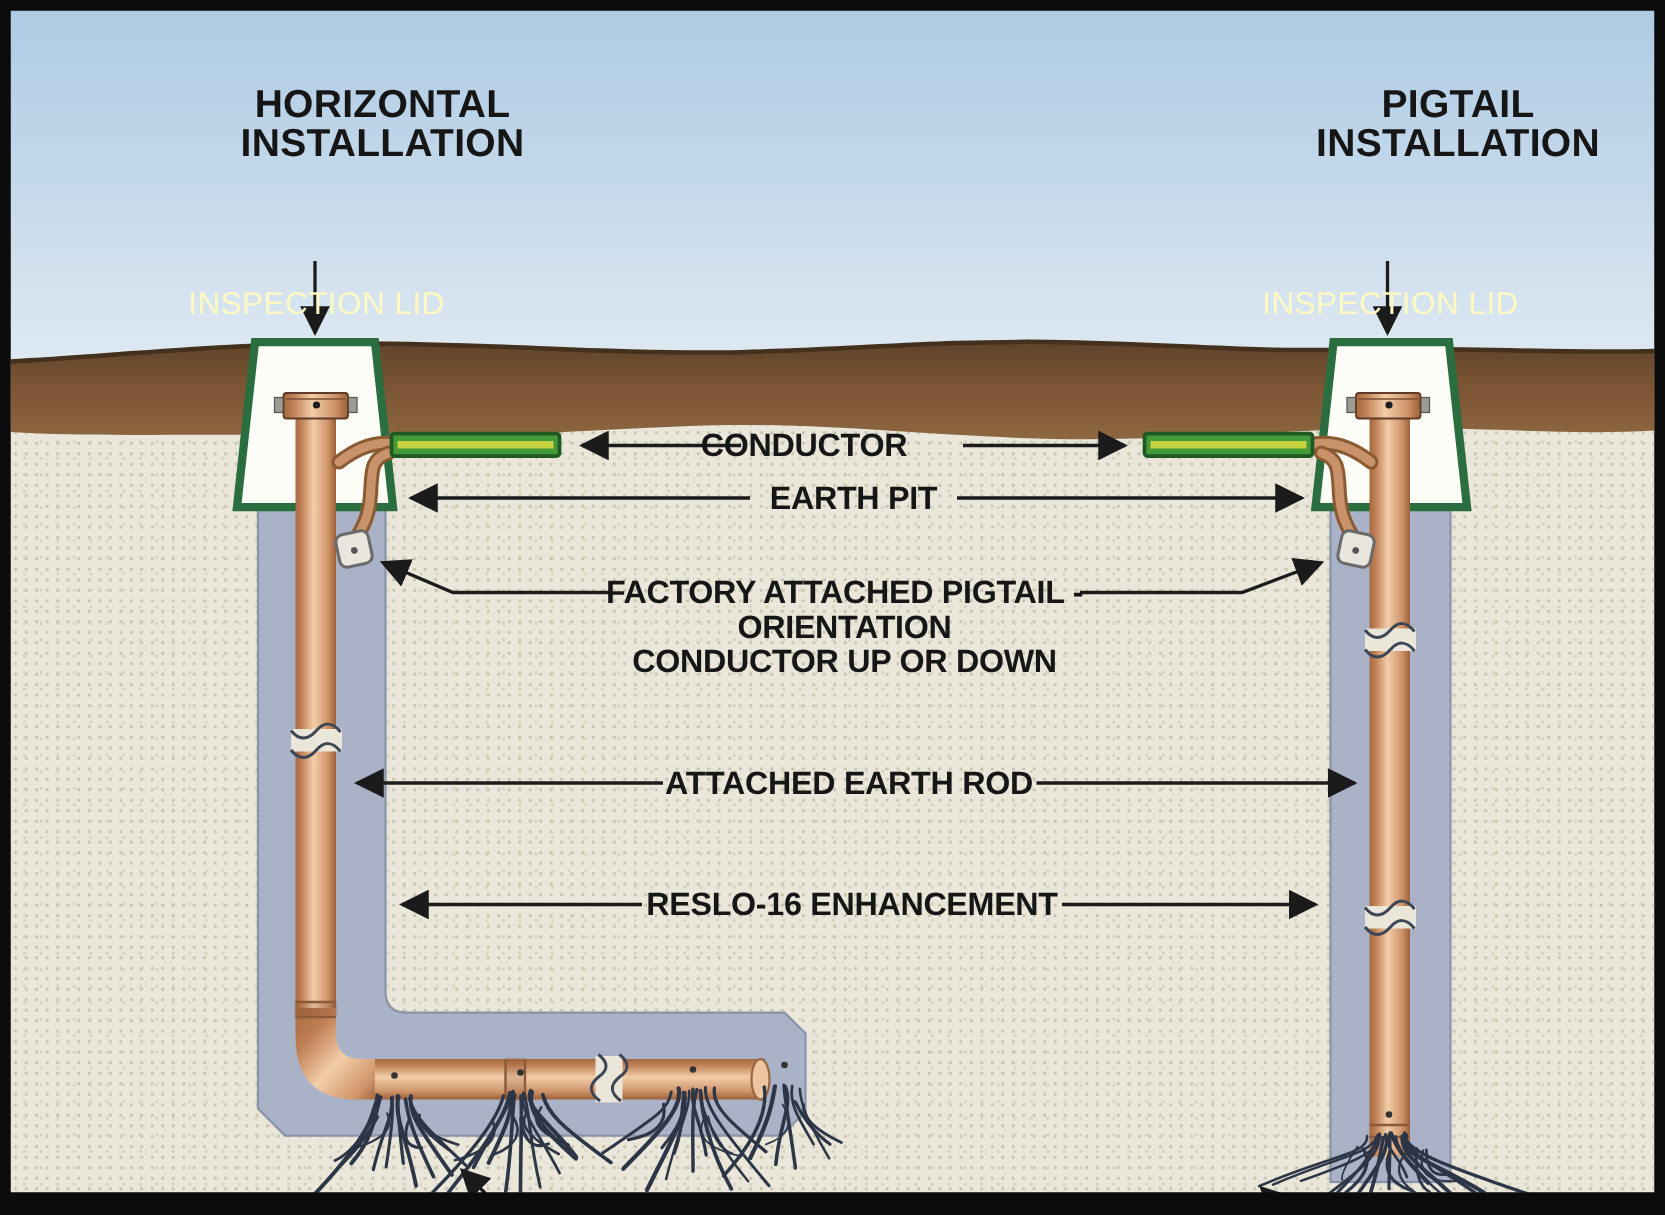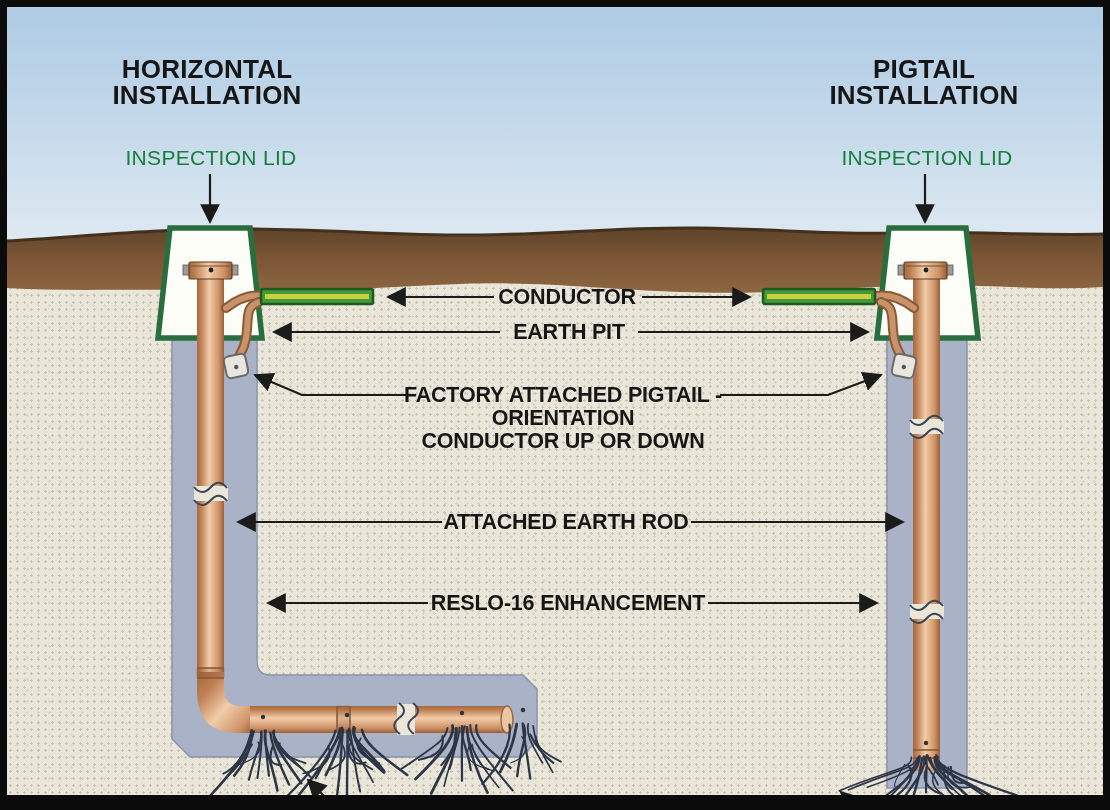--- a/index.html
+++ b/index.html
@@ -20,22 +20,22 @@
                         radial-gradient(#d8d4c2 1px,transparent 1.3px);
        background-size:7px 7px,11px 11px;background-position:0 0,4px 6px;}
   svg.scene{position:absolute;left:0;top:0;width:1110px;height:810px;}
   .frame{position:absolute;background:#0b0b0b;z-index:40;}
   .frame.t{left:0;top:0;width:1110px;height:7px;}
   .frame.b{left:0;top:795px;width:1110px;height:15px;}
   .frame.l{left:0;top:0;width:7px;height:810px;}
   .frame.r{left:1103px;top:0;width:7px;height:810px;}
   .label{position:absolute;transform:translateX(-50%);text-align:center;
          color:var(--c-text_black);white-space:nowrap;z-index:20;}
-  .title{font-size:26px;font-weight:bold;line-height:26px;letter-spacing:.2px;}
-  .lid{font-size:21px;font-weight:normal;line-height:21px;letter-spacing:.3px;color:#15803d;}
+  .title{font-size:26px;font-weight:bold;line-height:26px;letter-spacing:.2px;margin-left:48px;}
+  .lid{font-size:21px;font-weight:normal;line-height:21px;letter-spacing:.3px;color:#fef9c3;margin-top:45px;}
   .callout{font-size:21.5px;font-weight:bold;line-height:23px;letter-spacing:-.2px;}
 </style>
 </head>
 <body>
 
 <div class="stage">
   <div class="sky"></div>
   <div class="ground"></div>
 
   <svg class="scene" viewBox="0 0 1110 810">
@@ -265,21 +265,21 @@
     <div>HORIZONTAL</div>
     <div>INSTALLATION</div>
   </div>
   <div class="label title" style="left:924px;top:56px">
     <div>PIGTAIL</div>
     <div>INSTALLATION</div>
   </div>
   <div class="label lid" style="left:211px;top:147px">INSPECTION LID</div>
   <div class="label lid" style="left:927px;top:147px">INSPECTION LID</div>
 
-  <div class="label callout" style="left:567px;top:286px">CONDUCTOR</div>
+  <div class="label callout" style="left:536px;top:286px">CONDUCTOR</div>
   <div class="label callout" style="left:569px;top:321px">EARTH PIT</div>
   <div class="label callout" style="left:563px;top:384px">
     <div>FACTORY ATTACHED PIGTAIL -</div>
     <div>ORIENTATION</div>
     <div>CONDUCTOR UP OR DOWN</div>
   </div>
   <div class="label callout" style="left:566px;top:511px">ATTACHED EARTH ROD</div>
   <div class="label callout" style="left:568px;top:592px">
     <div>RESLO-16 ENHANCEMENT</div>
   </div>

